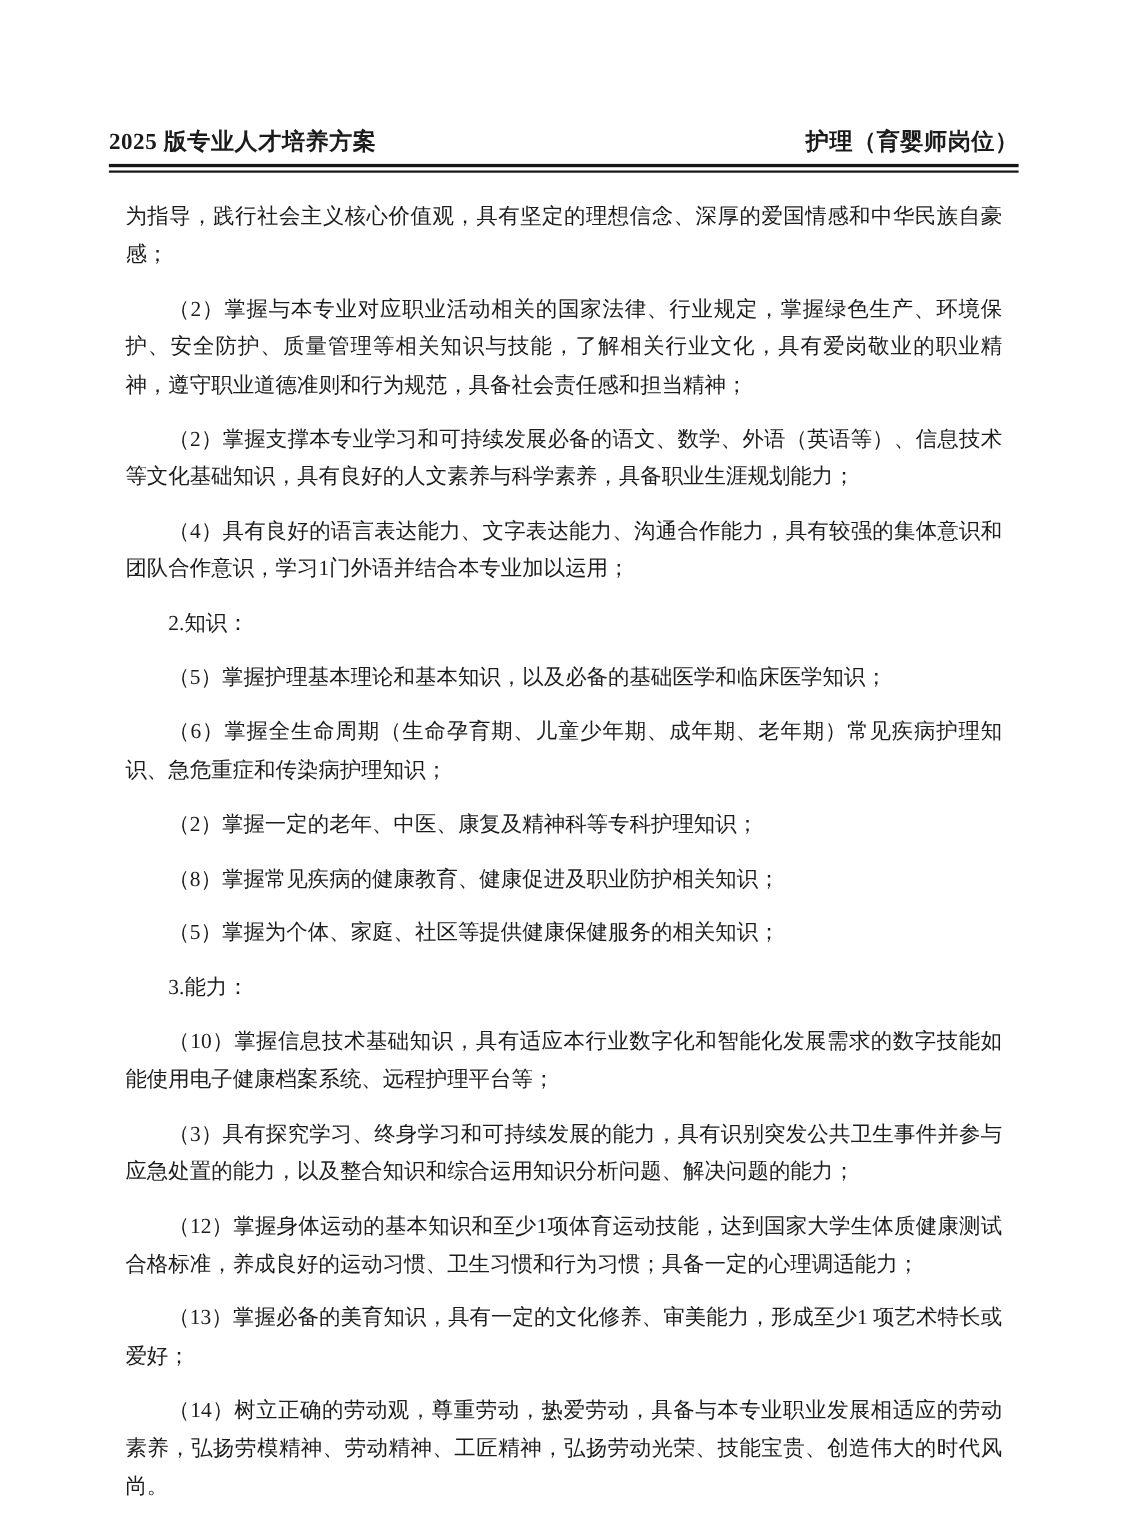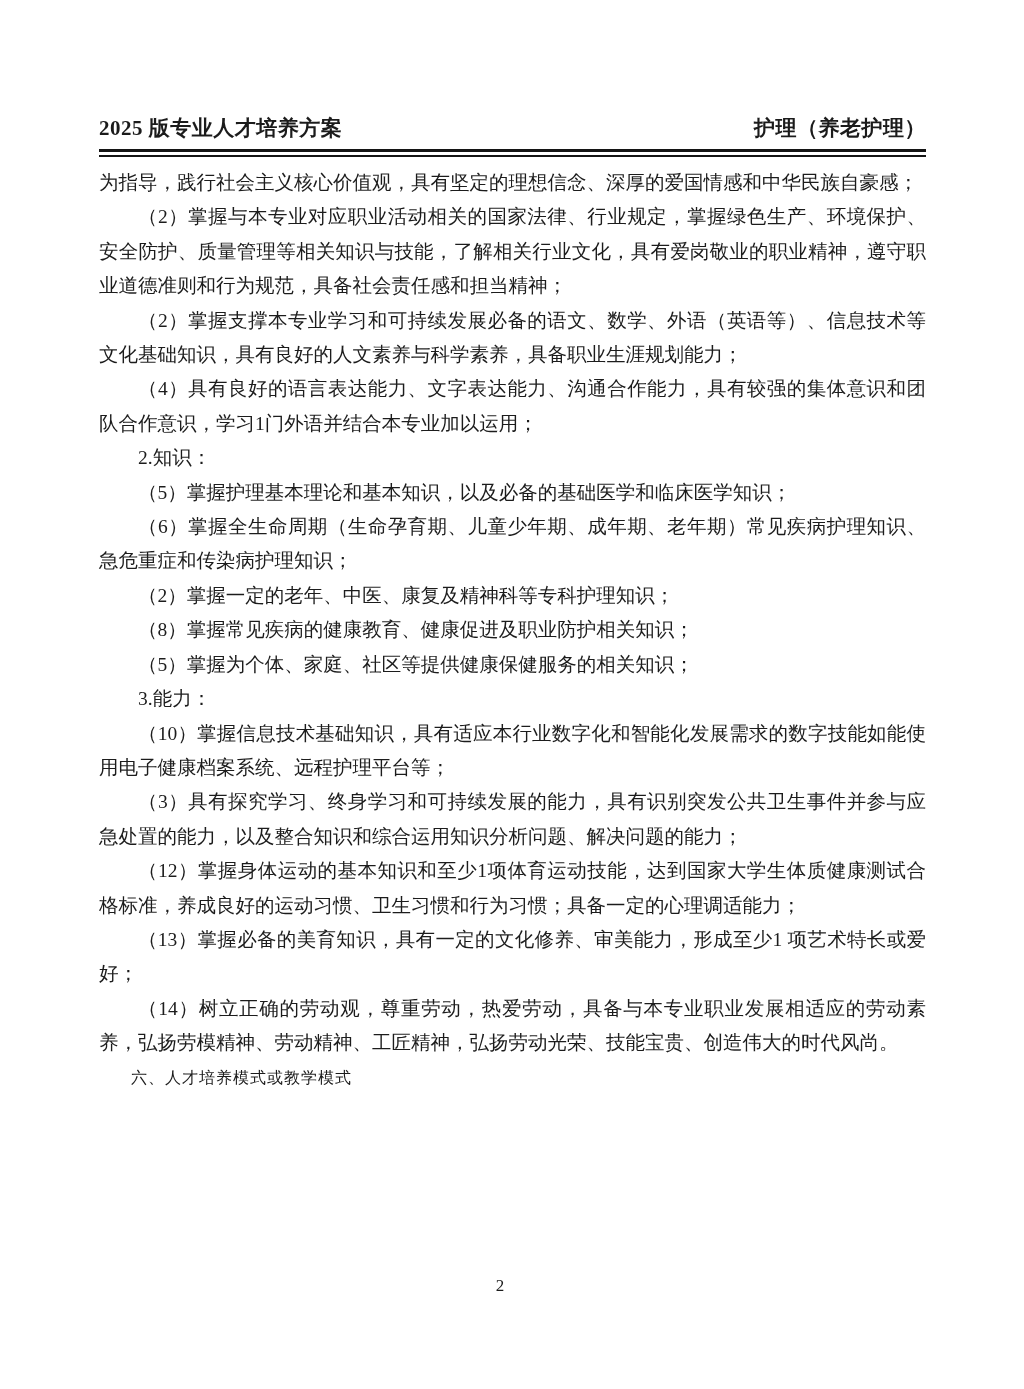--- a/index.html
+++ b/index.html
@@ -41,21 +41,21 @@
     position: absolute;
     left: 99px;
     top: 166px;
     width: 827px;
     font-size: 19.5px;
     line-height: 34.4px;
     color: #1c1c1c;
     text-align: justify;
   }
   .doc-body p {
-    margin: 0;
+    margin: 15px;
     text-indent: 2em;
   }
   .doc-body p.no-indent {
     text-indent: 0;
   }
   .doc-body p.section-heading {
     font-family: "Liberation Sans", "DejaVu Sans", sans-serif;
     font-weight: normal;
     font-size: 16px;
     letter-spacing: 1px;
@@ -71,21 +71,21 @@
   }
 </style>
 </head>
 <body>
 
 <div class="page">
 
   <div class="page-header">
     <div class="header-row">
       <span>2025 版专业人才培养方案</span>
-      <span>护理（养老护理）</span>
+      <span>护理（育婴师岗位）</span>
     </div>
     <div class="header-rule"></div>
   </div>
 
   <div class="doc-body">
     <p class="no-indent">为指导，践行社会主义核心价值观，具有坚定的理想信念、深厚的爱国情感和中华民族自豪感；</p>
     <p>（2）掌握与本专业对应职业活动相关的国家法律、行业规定，掌握绿色生产、环境保护、安全防护、质量管理等相关知识与技能，了解相关行业文化，具有爱岗敬业的职业精神，遵守职业道德准则和行为规范，具备社会责任感和担当精神；</p>
     <p>（2）掌握支撑本专业学习和可持续发展必备的语文、数学、外语（英语等）、信息技术等文化基础知识，具有良好的人文素养与科学素养，具备职业生涯规划能力；</p>
     <p>（4）具有良好的语言表达能力、文字表达能力、沟通合作能力，具有较强的集体意识和团队合作意识，学习1门外语并结合本专业加以运用；</p>
     <p>2.知识：</p>

